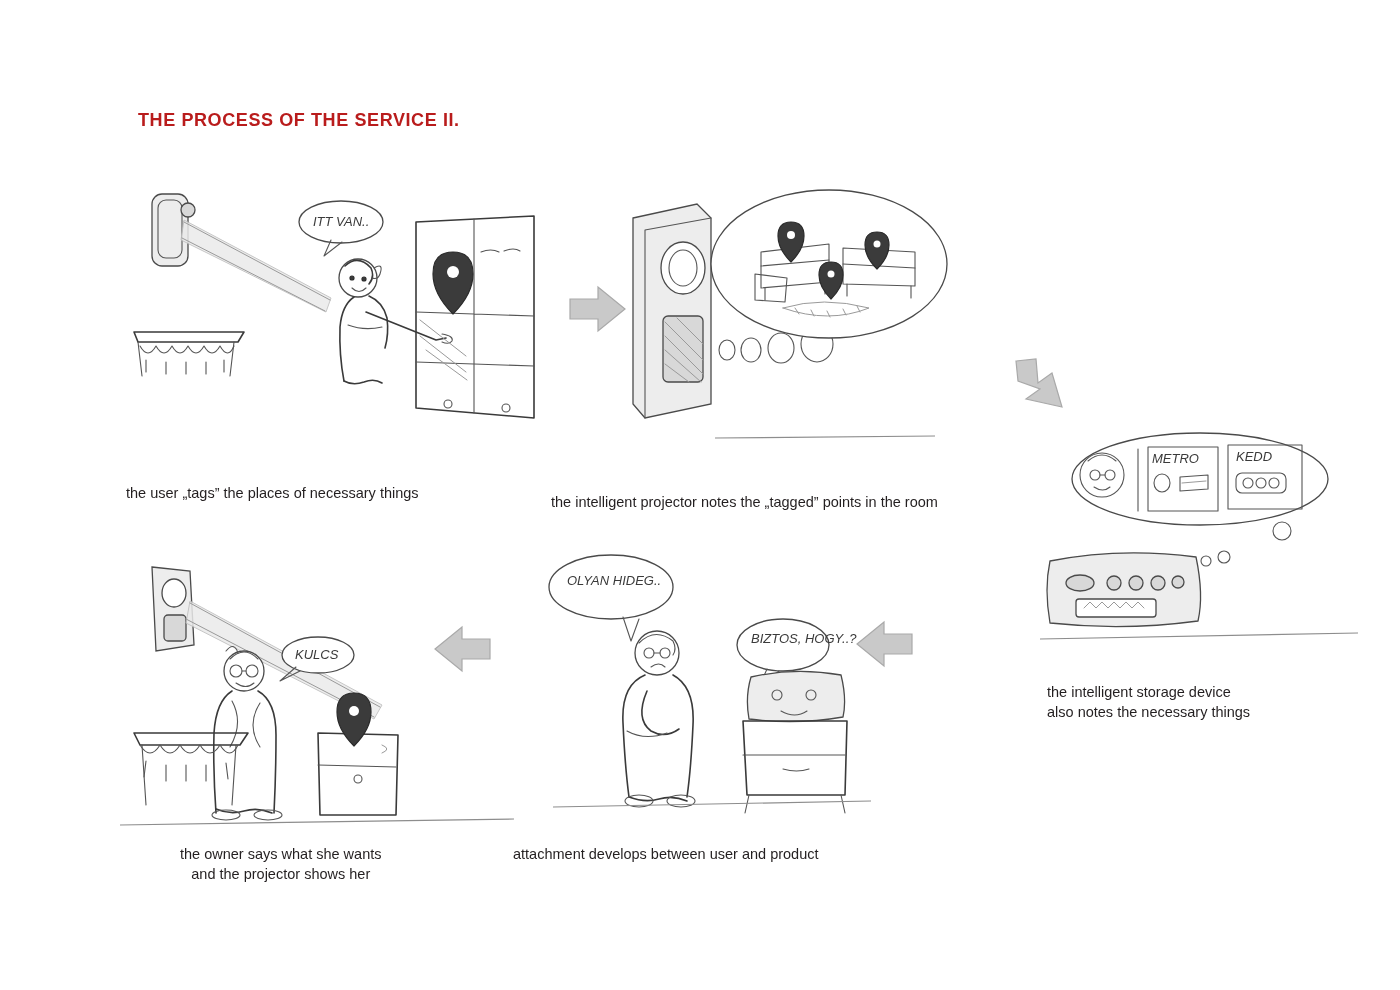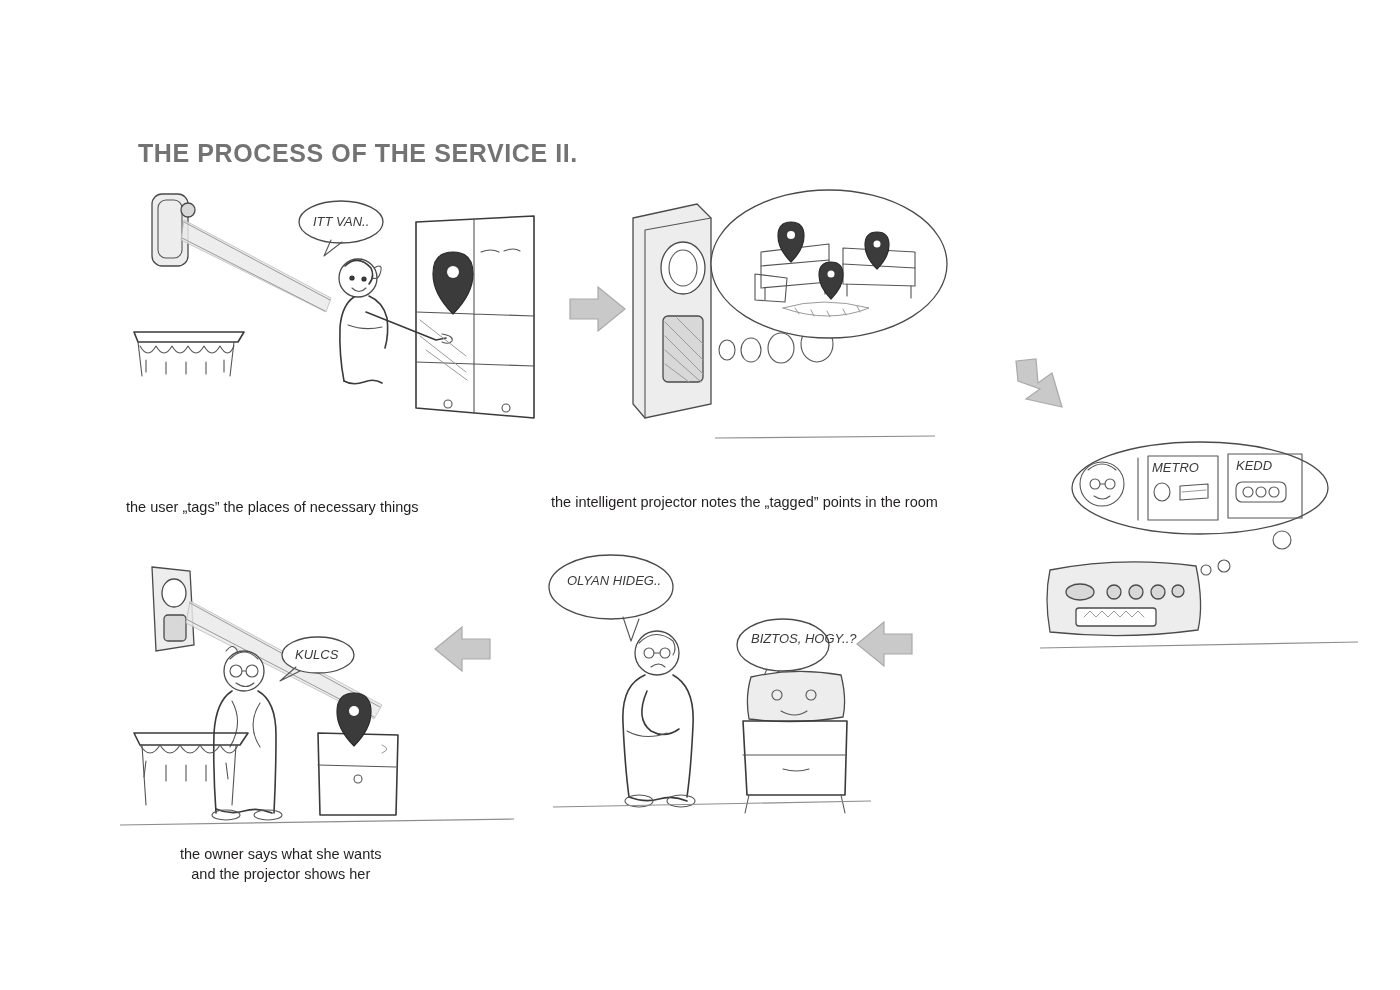--- a/index.html
+++ b/index.html
@@ -18,35 +18,34 @@
   #board {
     position: absolute;
     left: 0; top: 0;
     width: 1400px;
     height: 990px;
   }
   .title {
     position: absolute;
     left: 138px;
     top: 110px;
-    font-size: 25px;
+    font-size: 18px;
     font-weight: bold;
     letter-spacing: 0.6px;
-    color: #737373;
+    color: #b91c1c;
     font-family: "Liberation Sans", sans-serif;
-    margin-top: 29px;
   }
   .caption {
     position: absolute;
     font-size: 14.5px;
     color: #231f20;
     line-height: 1.35;
     white-space: pre-line;
   }
-  .cap-1 { left: 126px; top: 498px; }
+  .cap-1 { left: 126px; top: 484px; }
   .cap-2 { left: 551px; top: 473px; margin-top: 20px; }
   .cap-3 { left: 1047px; top: 683px; }
   .cap-4 { left: 180px; top: 845px; text-align: center; }
   .cap-5 { left: 513px; top: 845px; }
 
   .panel {
     position: absolute;
   }
   .arrow {
     position: absolute;
@@ -204,21 +203,21 @@
       <path class="ground" d="M100,248 L320,246"></path>
     </svg>
   </div>
 
   <div class="arrow" style="left:1012px; top:355px;">
     <svg width="60" height="60" viewBox="0 0 60 60">
       <path class="arrowshape" d="M4,6 L24,4 L26,28 L40,18 L50,52 L14,44 L28,34 L6,26 Z"></path>
     </svg>
   </div>
 
-  <div class="panel" style="left:1040px; top:436px; width:320px; height:230px;text-decoration:underline;">
+  <div class="panel" style="left:1040px; top:427px; width:320px; height:230px;text-decoration:underline;">
     <svg width="320" height="230" viewBox="0 0 320 230">
 
       <g>
         <ellipse class="fill-white" cx="160" cy="52" rx="128" ry="46"></ellipse>
 
         <circle class="ink-thin" cx="62" cy="48" r="22" fill="none"></circle>
         <path class="ink-thin" d="M48,34 q14,-12 28,0"></path>
         <circle class="ink-thin" cx="55" cy="48" r="5" fill="none"></circle>
         <circle class="ink-thin" cx="70" cy="48" r="5" fill="none"></circle>
         <path class="ink-thin" d="M60,48 L65,48"></path>
@@ -373,16 +372,19 @@
         <path class="ink-thin" d="M248,224 q14,4 26,0"></path>
         <path class="ink-thin" d="M214,250 L210,268 M306,250 L310,268"></path>
       </g>
 
       <path class="ground" d="M18,262 L336,256"></path>
     </svg>
   </div>
 
   <div class="caption cap-1">the user „tags” the places of necessary things</div>
   <div class="caption cap-2">the intelligent projector notes the „tagged” points in the room</div>
+  <div class="caption cap-3">the intelligent storage device
+also notes the necessary things</div>
   <div class="caption cap-4">the owner says what she wants
 and the projector shows her</div>
+  <div class="caption cap-5">attachment develops between user and product</div>
 
 </div>
 
 </body></html>

